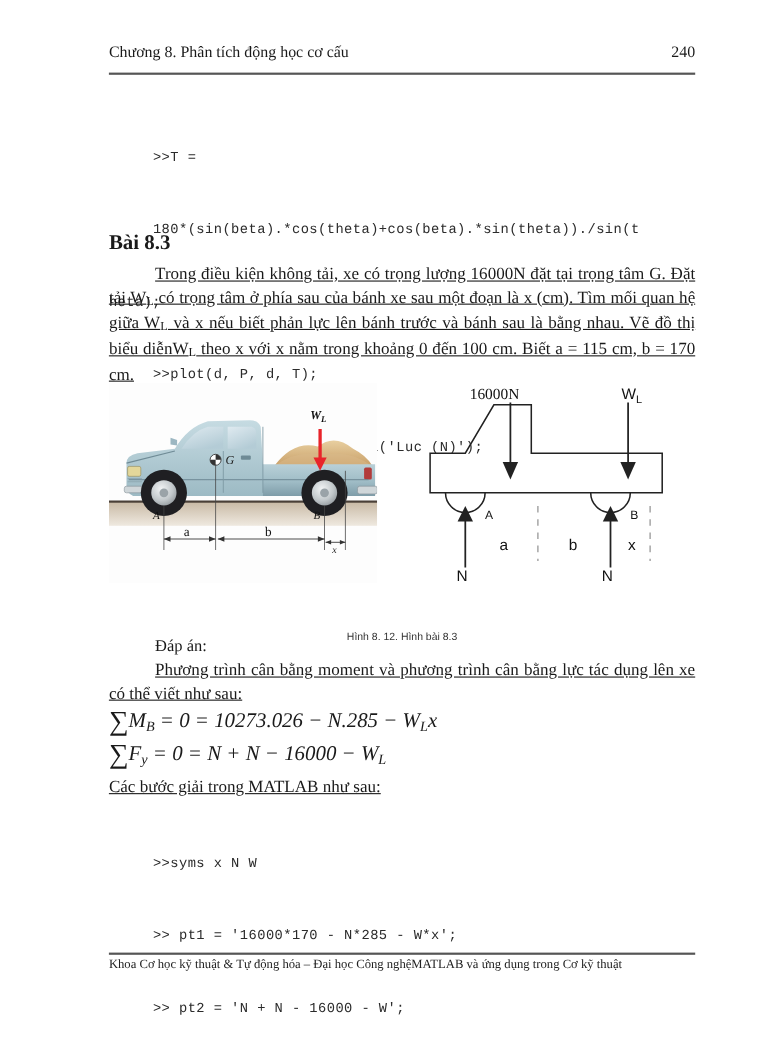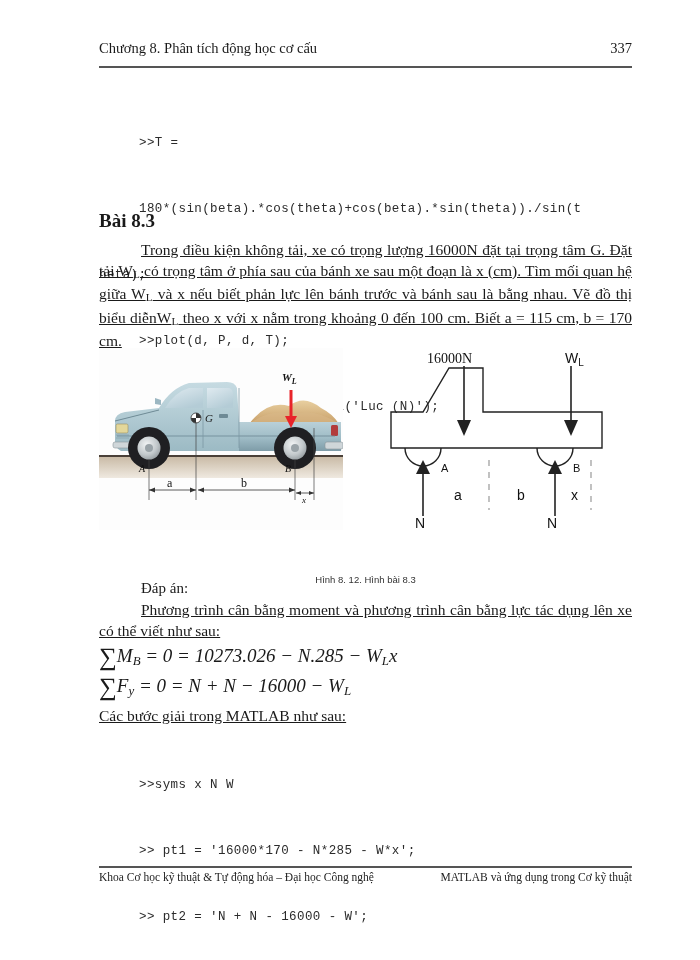--- a/index.html
+++ b/index.html
@@ -96,32 +96,32 @@
   
   .fbd-panel { position:absolute; left:280px; top:0px; width:253px; height:182px; }
 
   
   .footer-rule {
     position:absolute; left:99px; top:866px; width:533px; height:1.5px;
     background:#555555;
   }
   .footer {
     position:absolute; left:99px; top:871px; width:533px;
-    display:flex; justify-content:space-between;
+    display:flex; justify-content:flex-start;
     font-size:11.5px; color:#222;
   }
 </style>
 </head>
 <body>
 
 <div class="page">
 
   <div class="header">
     <span>Chương 8. Phân tích động học cơ cấu</span>
-    <span>337</span>
+    <span>240</span>
   </div>
   <div class="header-rule"></div>
 
   <div class="code" id="code-top">
     <span class="ln ind">&gt;&gt;T =</span>
     <span class="ln ind">180*(sin(beta).*cos(theta)+cos(beta).*sin(theta))./sin(t</span>
     <span class="ln">heta);</span>
     <span class="ln ind">&gt;&gt;plot(d, P, d, T);</span>
     <span class="ln ind">&gt;&gt;xlabel('d (cm)'); ylabel('Luc (N)');</span>
   </div>

